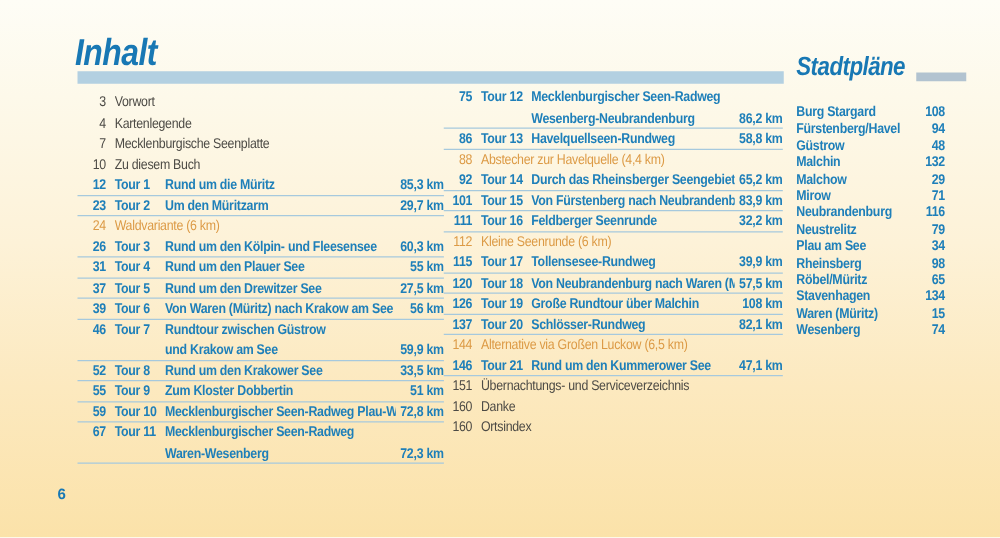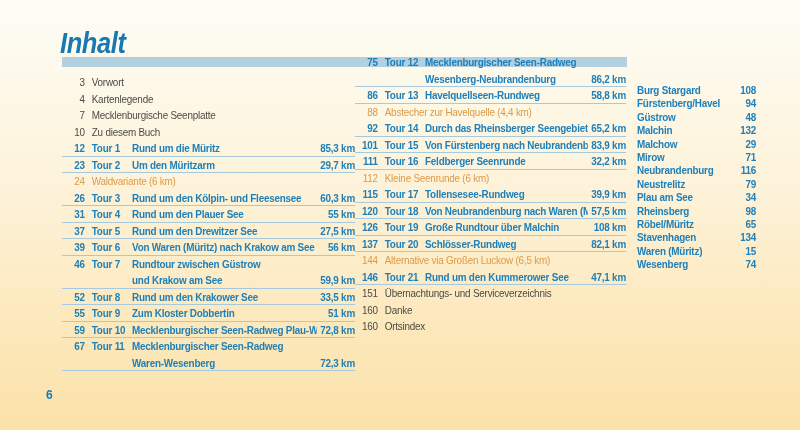--- a/index.html
+++ b/index.html
@@ -36,21 +36,21 @@
   .side-bar {
     position: absolute; left: 96px; right: 0; bottom: 1px;
     height: 7px; background: #b2c3d0;
   }
   .col { position: absolute; }
   .col-inner {
     transform: scaleX(0.875); transform-origin: 0 0;
     width: 114.28%;
   }
   #col-left  { left: 62px;  top: 74px; width: 293px; }
-  #col-mid   { left: 355px; top: 54px; width: 271px; }
+  #col-mid   { left: 355px; top: 70px; width: 271px; }
   #col-city  { left: 637px; top: 84px; width: 119px; }
 
   .row {
     display: flex;
     height: 16.5px; box-sizing: border-box;
     font-size: 11.3px; line-height: 16px;
     letter-spacing: -0.25px;
     white-space: nowrap;
   }
   .row.u { border-bottom: 1px solid #a6c9dd; }
@@ -79,20 +79,24 @@
   }
 </style>
 </head>
 <body>
 
 <div class="page">
 
   <div class="title">Inhalt</div>
   <div class="main-bar"></div>
 
+  <div class="side-head">
+    <div class="side-title">Stadtpläne</div>
+    <div class="side-bar"></div>
+  </div>
 
   <div class="col" id="col-left">
     <div class="col-inner" id="col-left-inner">
         <div class="row plain">
           <span class="num">3</span>
           <span class="name">Vorwort</span>
         </div>
         <div class="row plain">
           <span class="num">4</span>
           <span class="name">Kartenlegende</span>

